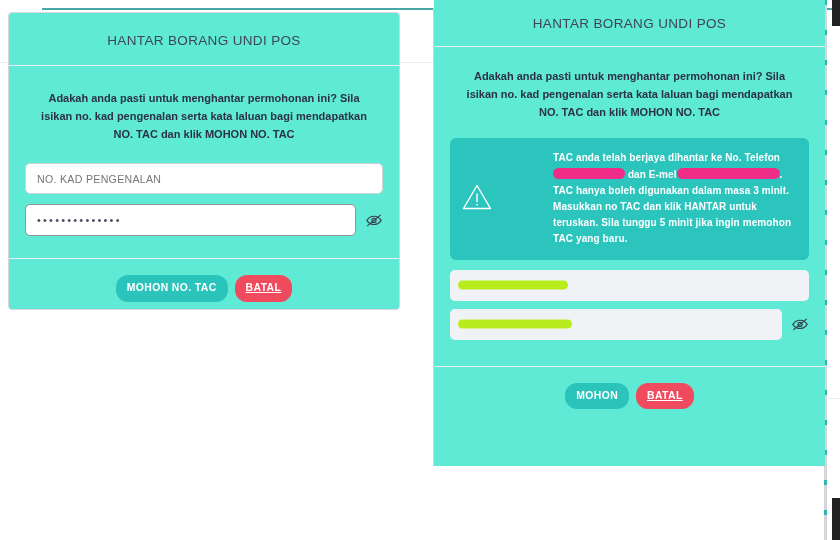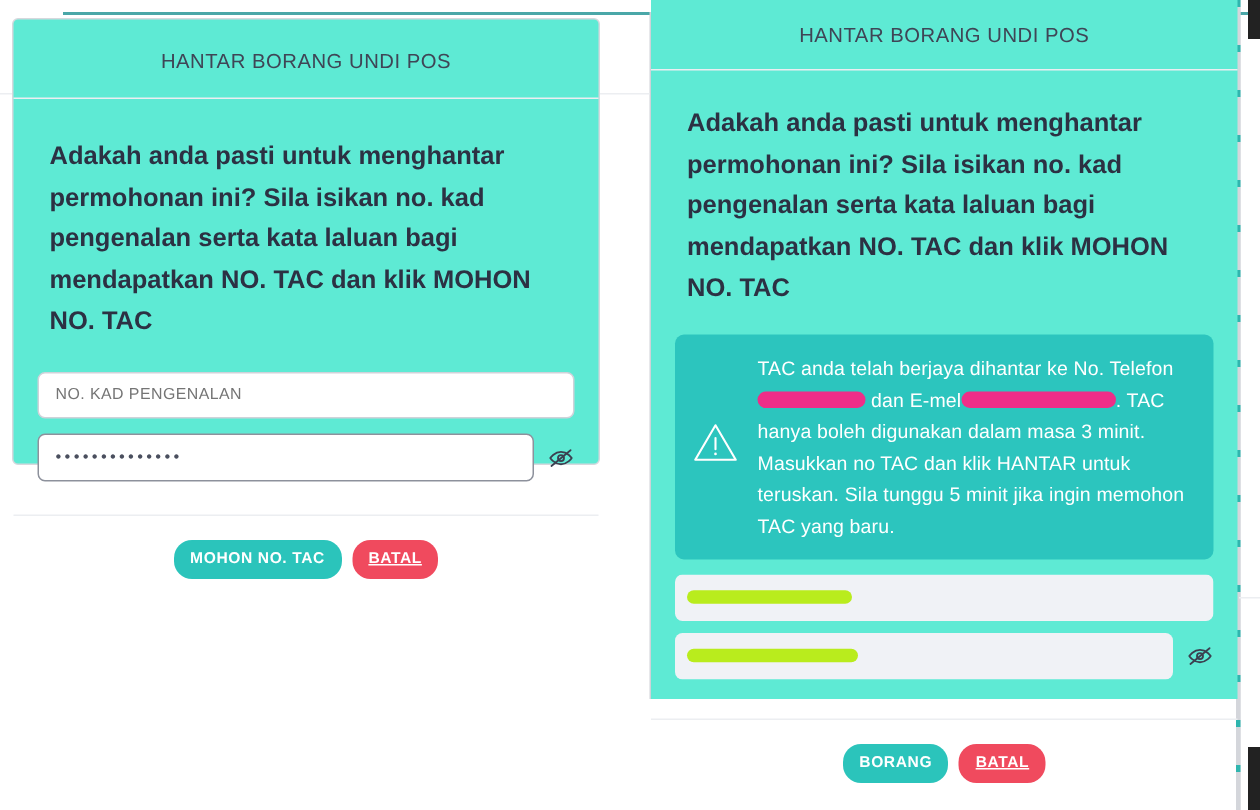--- a/index.html
+++ b/index.html
@@ -100,24 +100,24 @@
   .right .card-header { padding: 16px 0 15px; }
   .header-sep {
     height: 1px;
     background: #eceef1;
   }
 
   .card-body { padding: 0 16px; }
 
   .prompt {
     color: #2c3143;
-    font-size: 17px;
+    font-size: 11px;
     font-weight: bold;
     line-height: 1.62;
-    text-align: left;
+    text-align: center;
   }
   .left .prompt  { padding: 24px 8px 20px; }
   .right .prompt { padding: 21px 8px 17px; }
 
   
   .field {
     box-sizing: border-box;
     width: 100%;
     height: 31px;
     border: 1px solid #cfd2d9;
@@ -181,24 +181,25 @@
     background: #2cc5be;
     border-radius: 6px;
     display: flex;
     align-items: center;
     padding: 12px 13px 12px 11px;
     gap: 12px;
   }
   .alert-icon { flex: 0 0 32px; }
   .alert-text {
     color: #ffffff;
-    font-size: 13px;
-    font-weight: normal;
+    font-size: 10px;
+    font-weight: bold;
     line-height: 1.62;
     letter-spacing: 0.1px;
+    margin-left: 48px;
   }
   .redact {
     display: inline-block;
     background: #ef2d88;
     border-radius: 7px;
     height: 11px;
     vertical-align: -1px;
   }
   .redact.phone { width: 72px; }
   .redact.email { width: 103px; }
@@ -316,16 +317,16 @@
         </svg>
       </span>
     </div>
 
     <div class="spacer-8"></div>
 
 
   </div>
 
   <div class="card-footer">
-    <button class="btn primary">BORANG</button>
+    <button class="btn primary">MOHON</button>
     <button class="btn danger">BATAL</button>
   </div>
 </div>
 
 </body></html>

